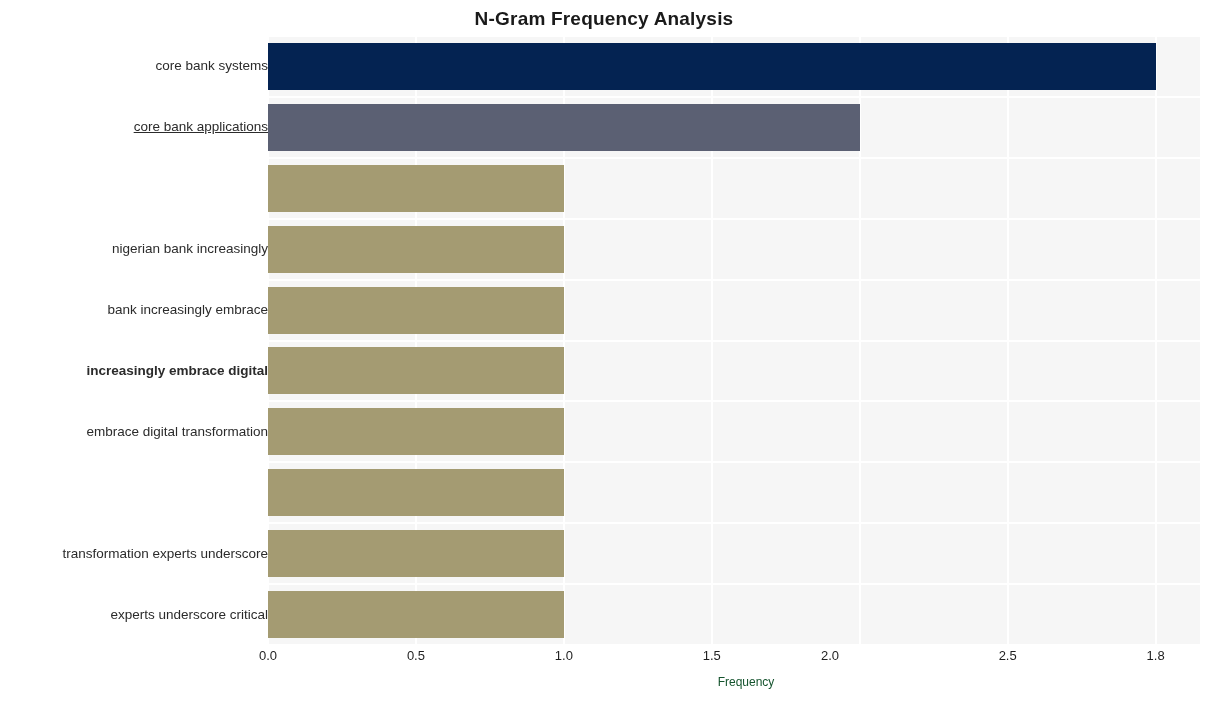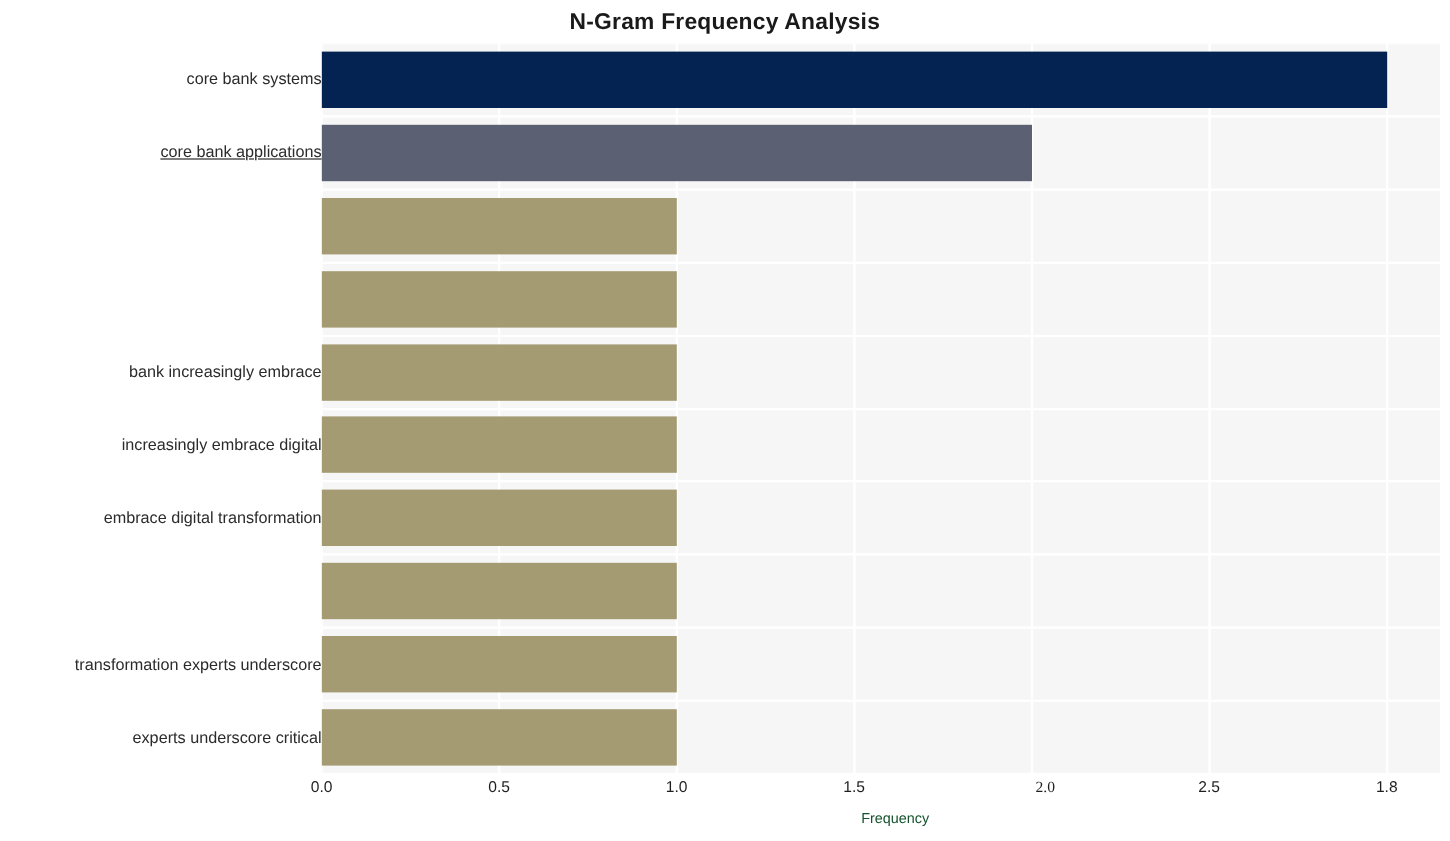--- a/index.html
+++ b/index.html
@@ -156,31 +156,32 @@
         <div class="bar" title="embrace digital transformation: 1" style="width: 295.873px; top: 372.35px; background: rgb(164, 155, 114);"></div>
         <div class="bar" title="digital transformation experts: 1" style="width: 295.873px; top: 433.25px; background: rgb(164, 155, 114);"></div>
         <div class="bar" title="transformation experts underscore: 1" style="width: 295.873px; top: 494.15px; background: rgb(164, 155, 114);"></div>
         <div class="bar" title="experts underscore critical: 1" style="width: 295.873px; top: 555.05px; background: rgb(164, 155, 114);"></div>
       </div>
   </div>
 
   <div id="y-labels">
       <div class="ytick" style="top: 22.45px;">core bank systems</div>
       <div class="ytick" style="top: 83.35px; text-decoration: underline;">core bank applications</div>
+      <div class="ytick" style="top: 205.15px;">nigerian bank increasingly</div>
       <div class="ytick" style="top: 266.05px;">bank increasingly embrace</div>
-      <div class="ytick" style="top: 326.95px;">increasingly embrace digital</div>
+      <div class="ytick" style="top: 326.95px; font-weight: bold;">increasingly embrace digital</div>
       <div class="ytick" style="top: 387.85px;">embrace digital transformation</div>
       <div class="ytick" style="top: 509.65px;">transformation experts underscore</div>
       <div class="ytick" style="top: 570.55px;">experts underscore critical</div>
     </div>
   <div id="x-labels">
       <div class="xtick" style="left: 0px;">0.0</div>
       <div class="xtick" style="left: 147.937px;">0.5</div>
       <div class="xtick" style="left: 295.873px;">1.0</div>
       <div class="xtick" style="left: 443.81px;">1.5</div>
-      <div class="xtick" style="left: 603px; font-family: Liberation Serif, serif;">2.0</div>
+      <div class="xtick" style="left: 562px;">2.0</div>
       <div class="xtick" style="left: 739.683px;">2.5</div>
       <div class="xtick" style="left: 887.619px;">1.8</div>
     </div>
 
   <div id="x-axis-label">Frequency</div>
 
 </div>
 
 </body></html>

